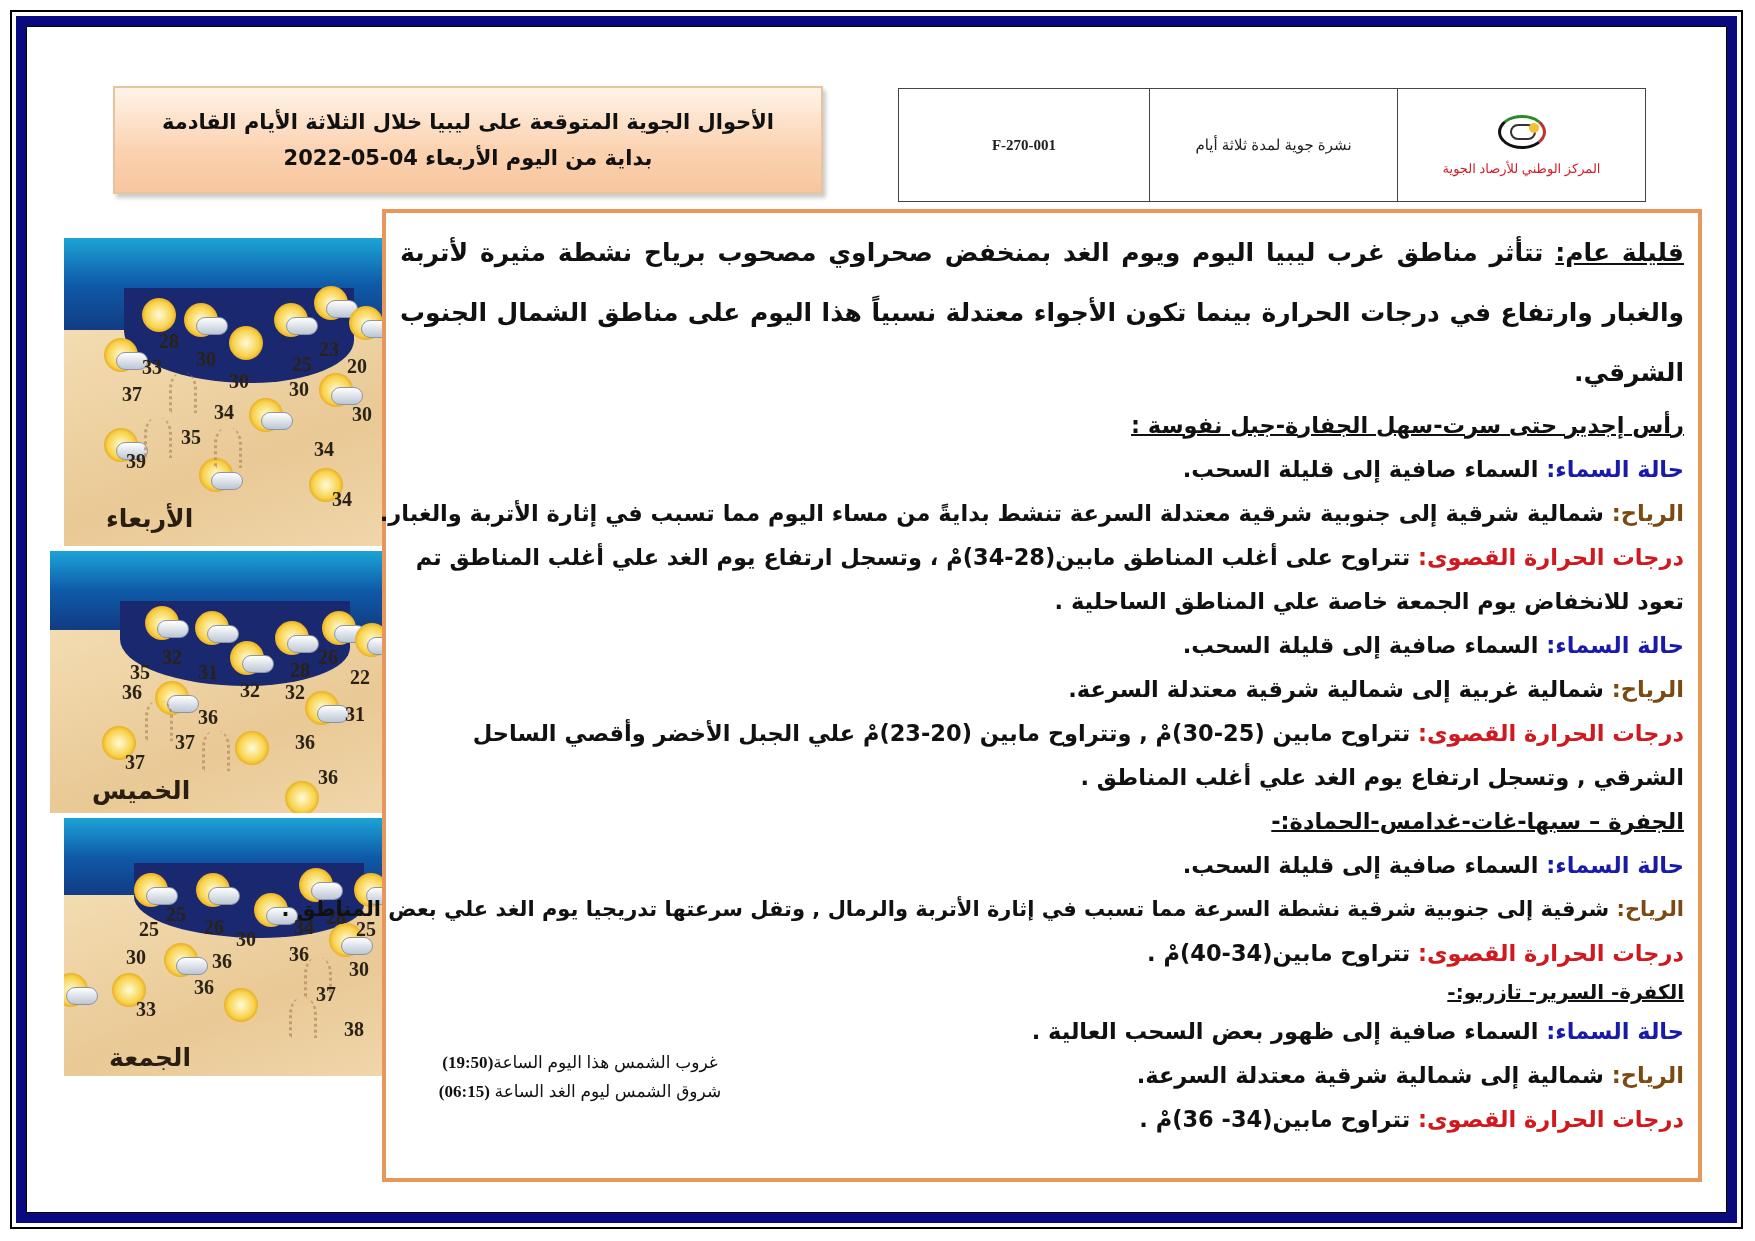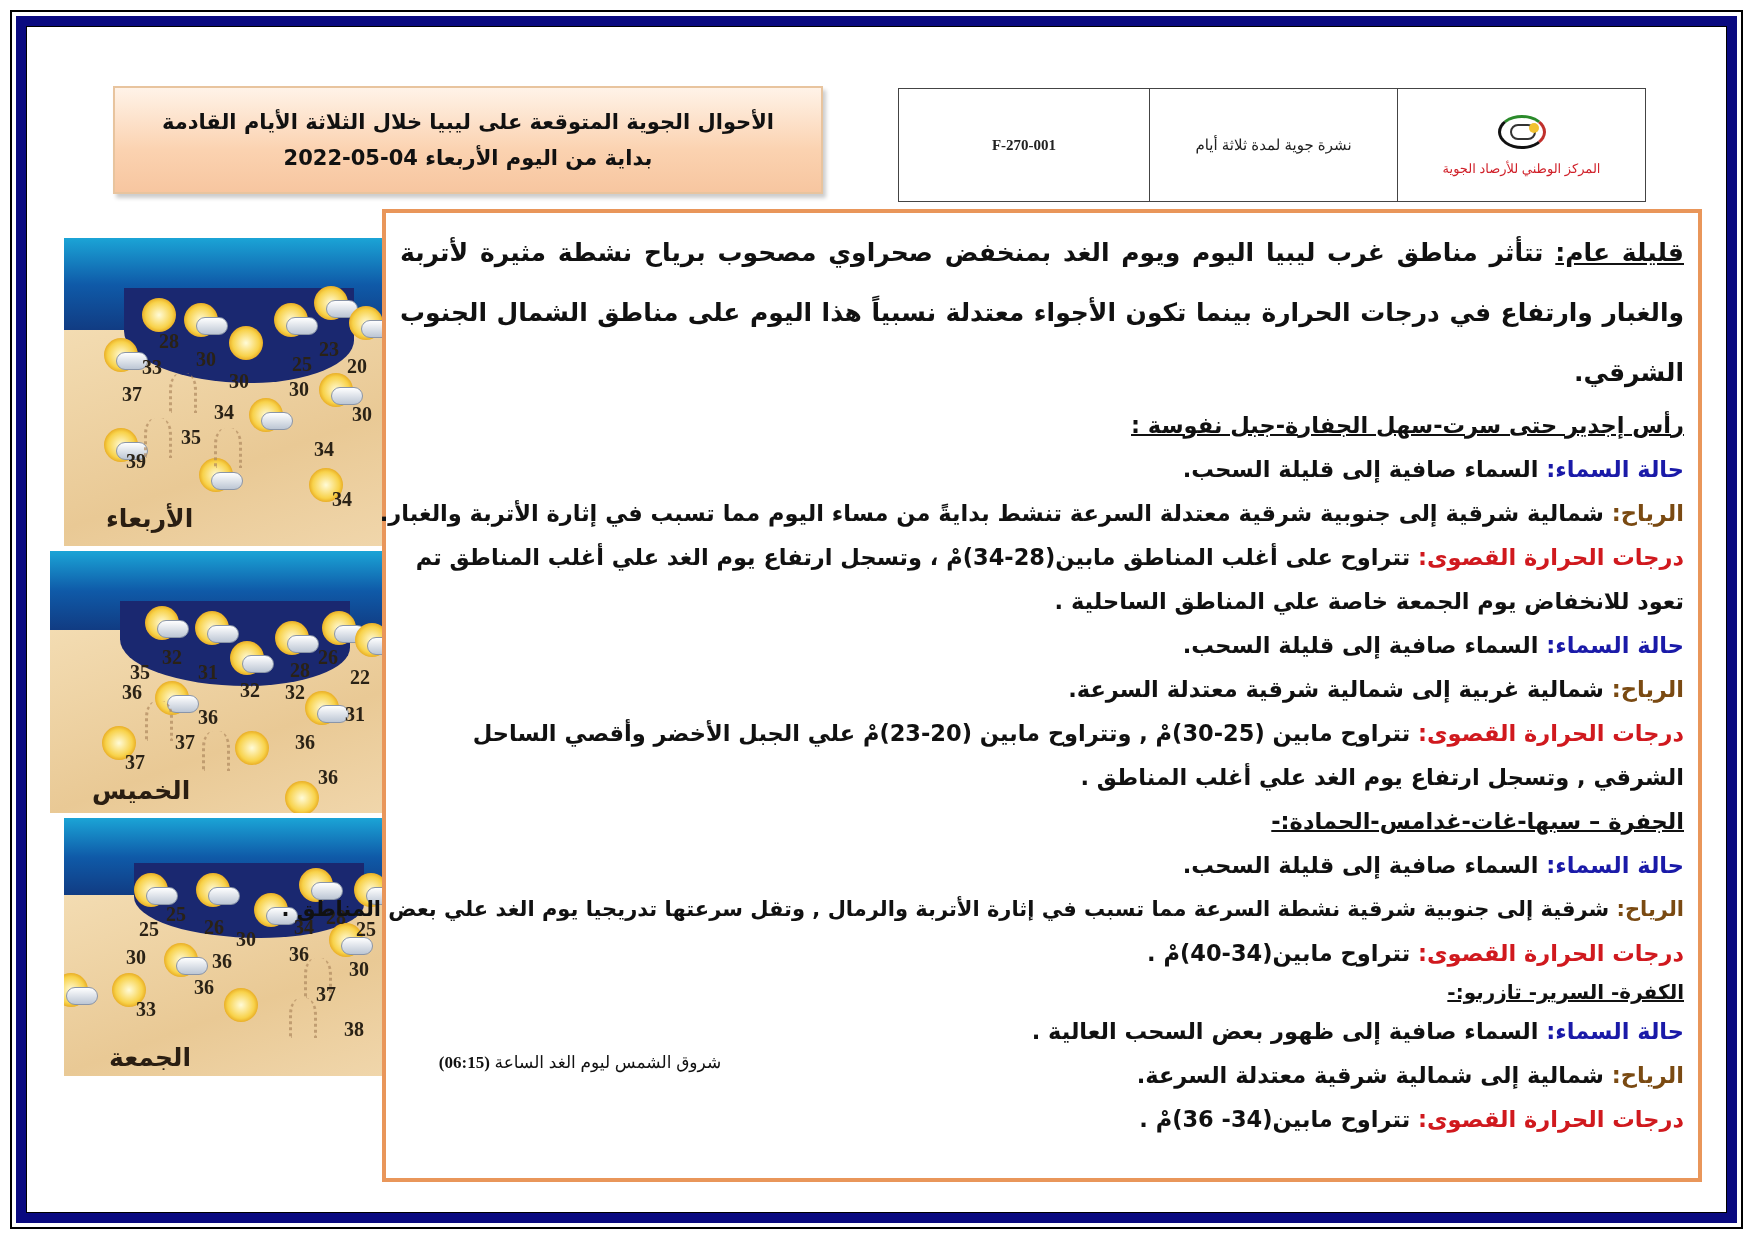--- a/index.html
+++ b/index.html
@@ -202,14 +202,15 @@
 
   <div>
     <div class="line" style="font-size:20px;line-height:34px"><span class="region">الكفرة- السرير- تازربو:-</span></div>
     <div class="line"><span class="lbl-sky">حالة السماء:</span> <span>السماء صافية إلى ظهور بعض السحب العالية .</span></div>
     <div class="line"><span class="lbl-wind">الرياح:</span> <span>شمالية إلى شمالية شرقية  معتدلة السرعة.</span></div>
     <div class="line"><span class="lbl-temp">درجات الحرارة القصوى:</span> <span>تتراوح مابين(34- 36)مْ .</span></div>
   </div>
 </div>
 
 <div class="sun-box">
+  <div><span>غروب الشمس هذا اليوم الساعة</span><span class="t">(19:50)</span></div>
   <div><span>شروق الشمس ليوم الغد الساعة</span> <span class="t">(06:15)</span></div>
 </div>
 
 </body></html>

